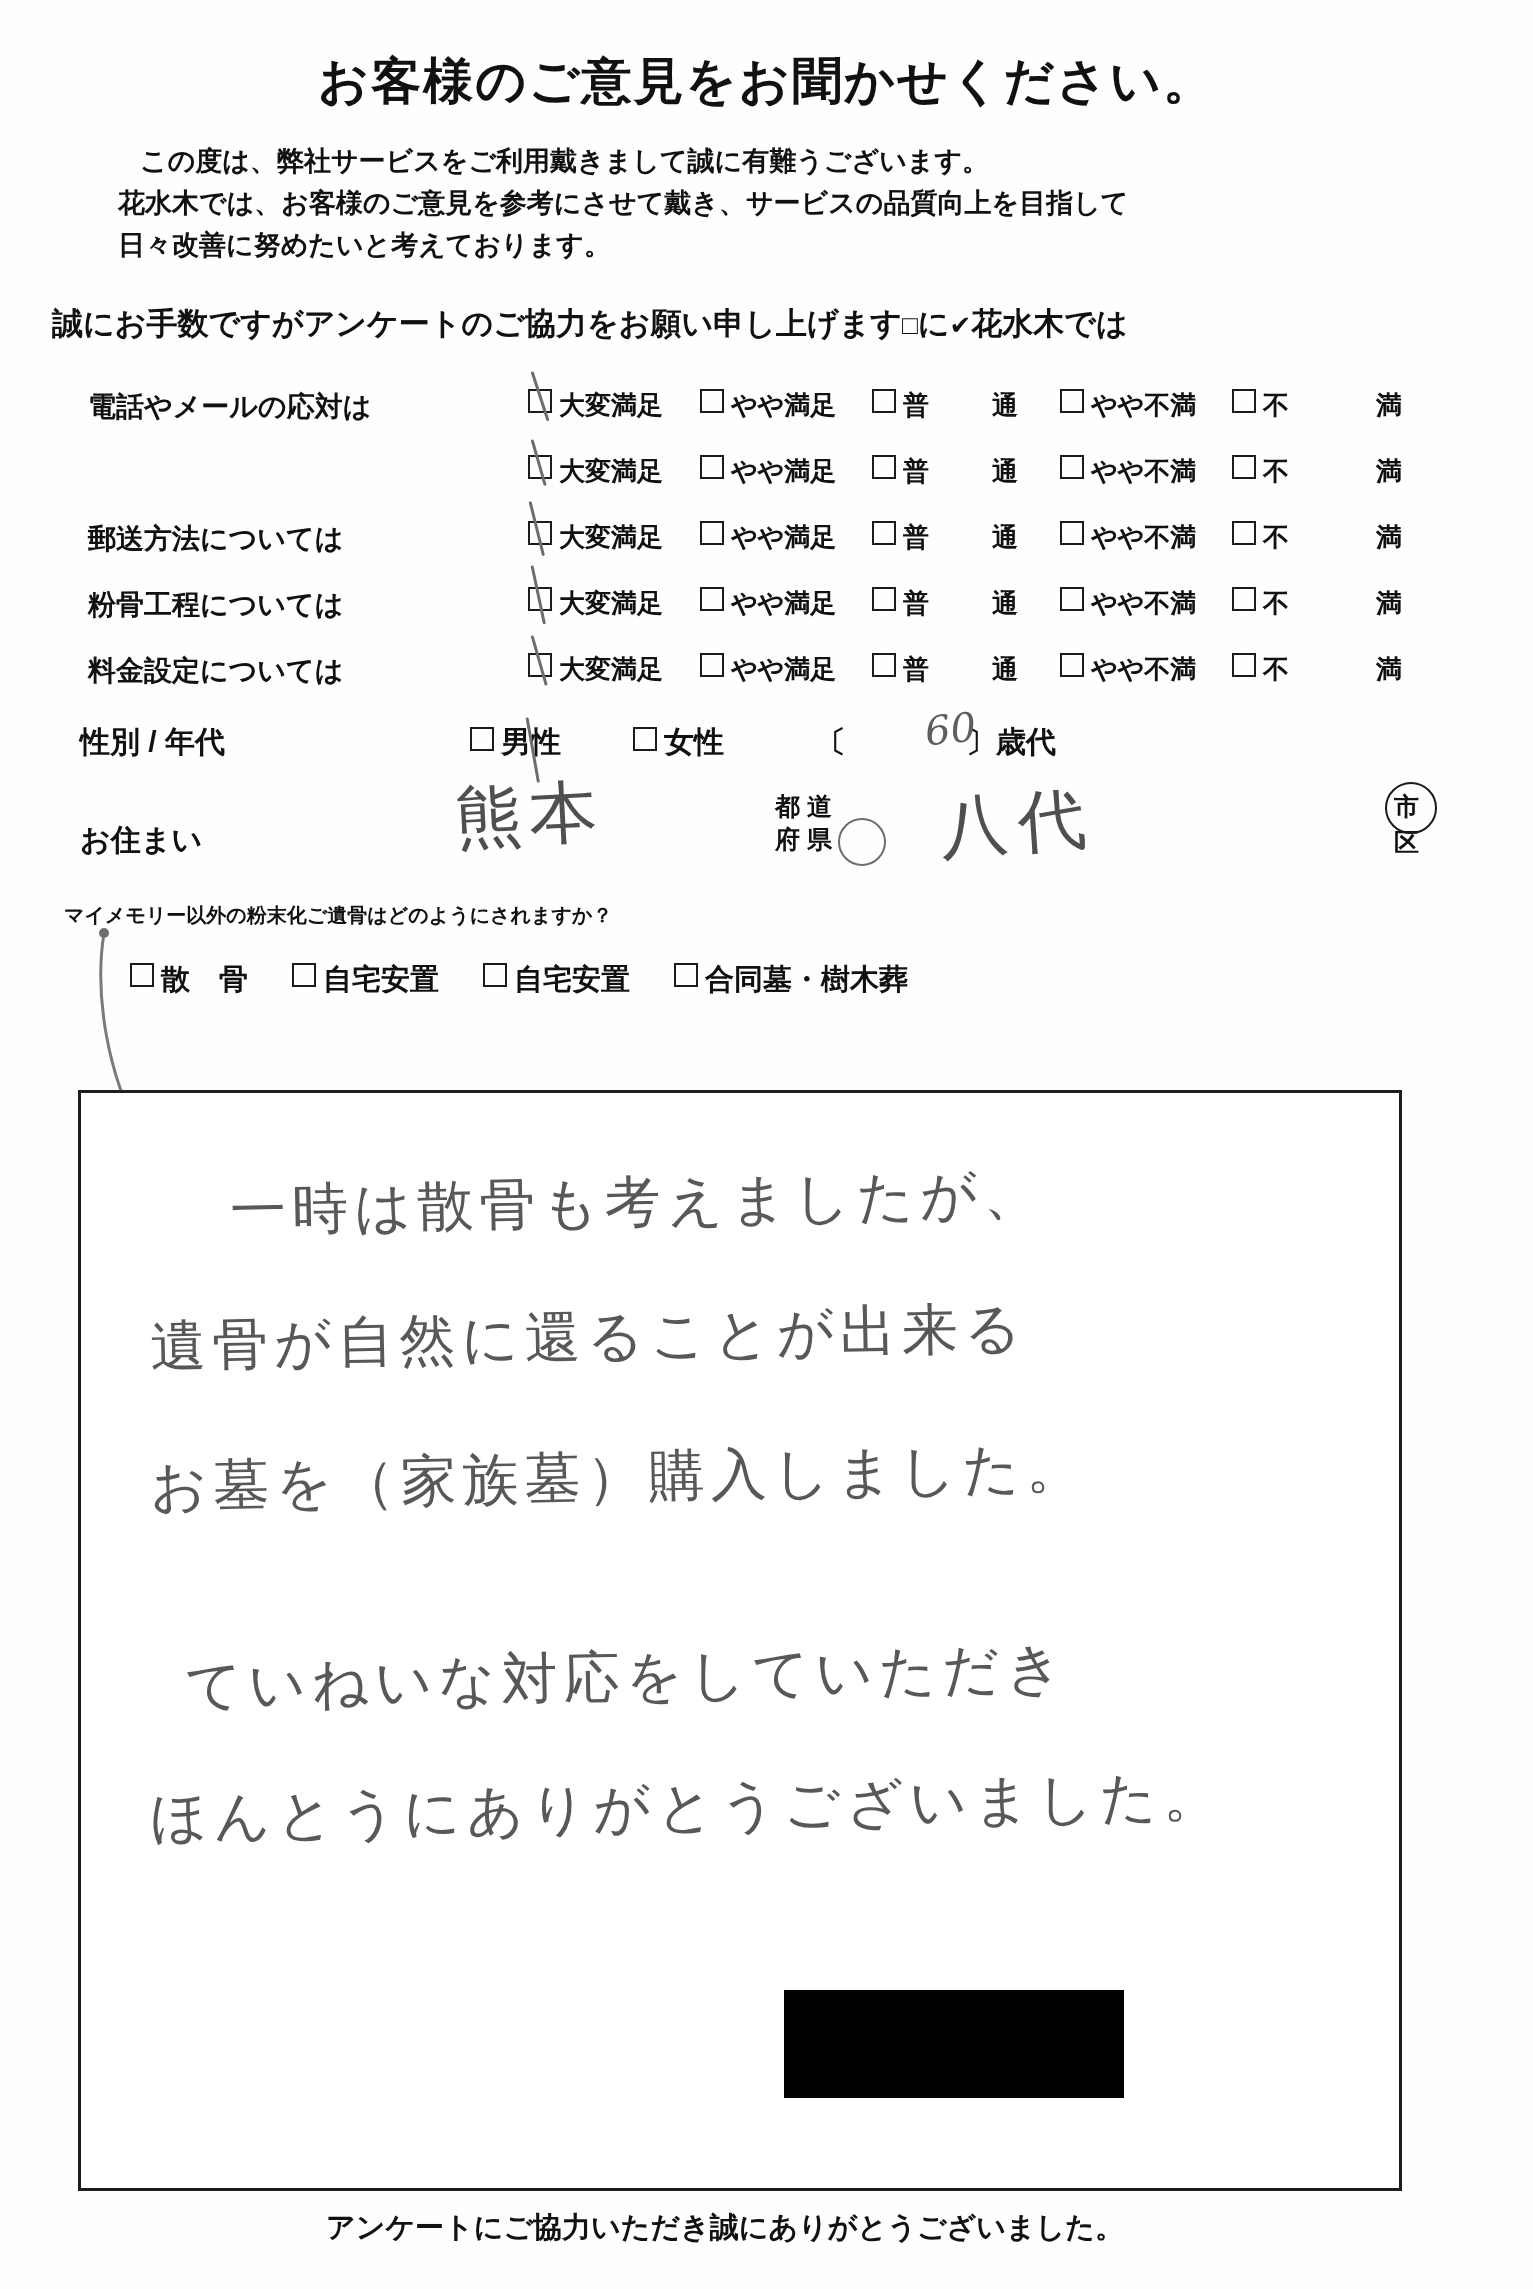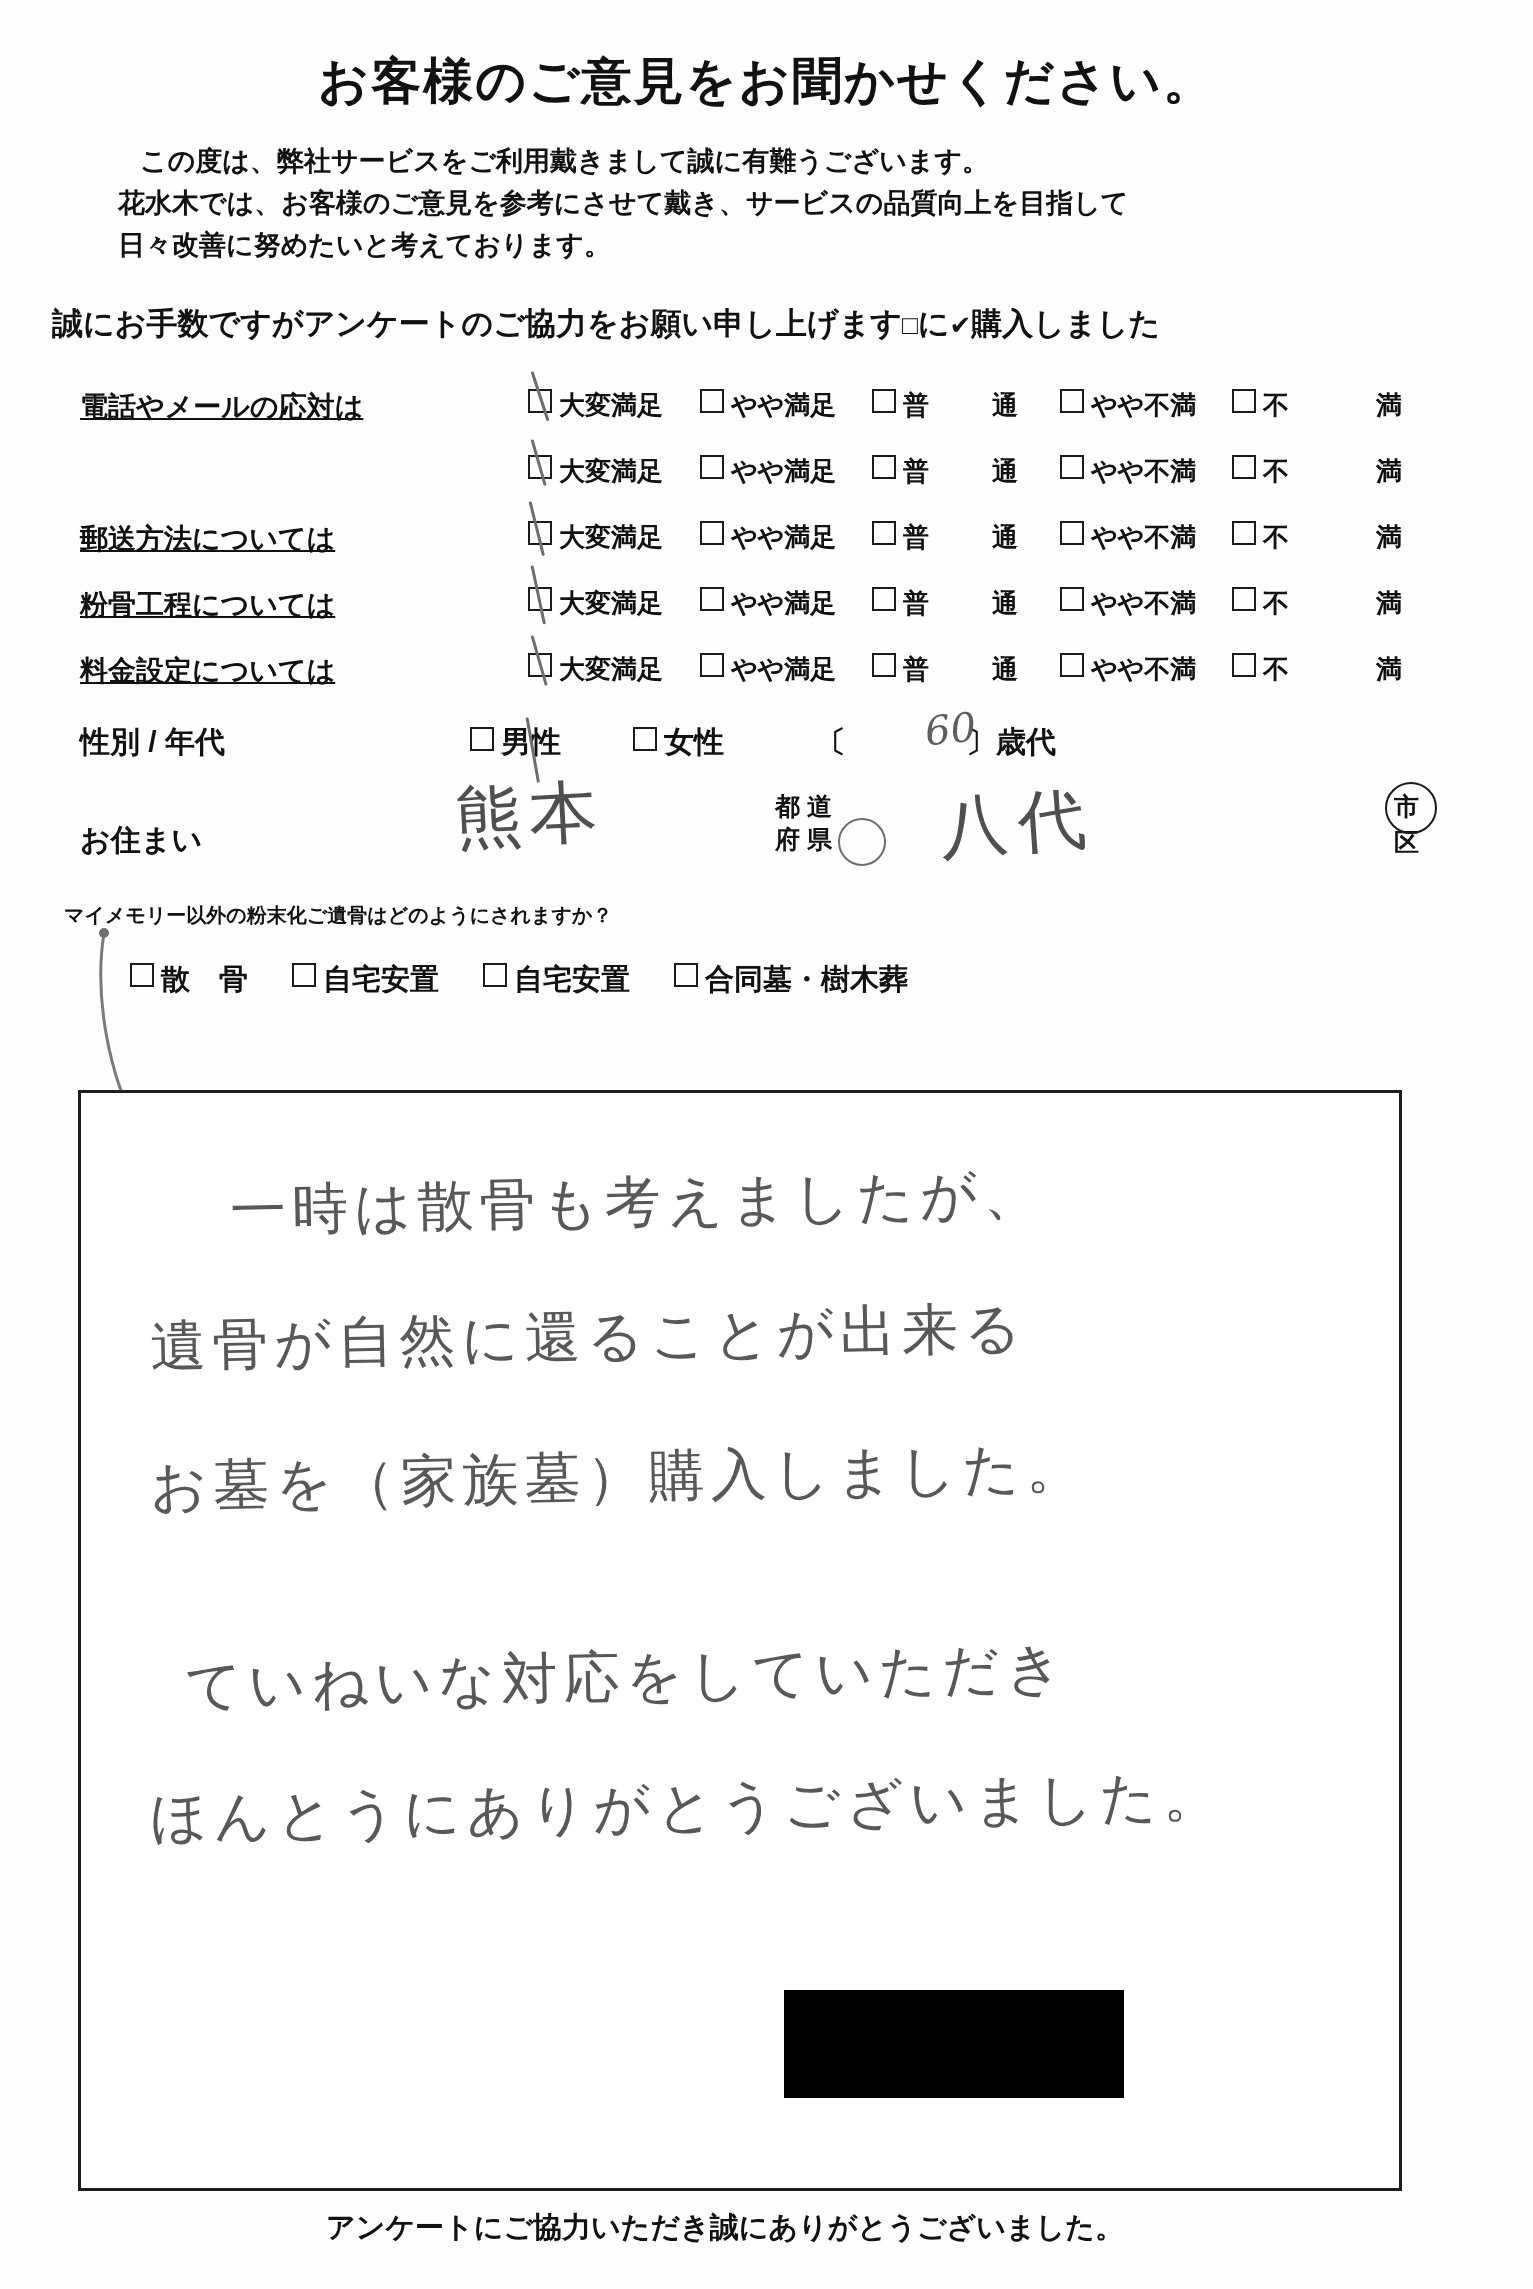--- a/index.html
+++ b/index.html
@@ -67,24 +67,23 @@
     position: absolute;
     left: 80px;
     width: 1420px;
     height: 46px;
     font-size: 28px;
     font-weight: 700;
     white-space: nowrap;
   }
   .qlabel {
     position: absolute;
-    left: 0;
+    left: 8px;
     top: 0;
     width: 440px;
-    text-decoration: underline;
   }
   .opt {
     position: absolute;
     top: 0;
     font-size: 26px;
     font-weight: 700;
   }
   .box {
     display: inline-block;
     width: 20px;
@@ -284,21 +283,21 @@
 
   <div class="title">お客様のご意見をお聞かせください。</div>
 
   <div class="lead">
     <div class="l1">この度は、弊社サービスをご利用戴きまして誠に有難うございます。</div>
     <div>花水木では、お客様のご意見を参考にさせて戴き、サービスの品質向上を目指して</div>
     <div>日々改善に努めたいと考えております。</div>
   </div>
 
   <div class="instruction">
-    <span>誠にお手数ですがアンケートのご協力をお願い申し上げます</span><span class="chk">□</span><span>に</span><span class="tick">✔</span><span>購入しました</span>
+    <span>誠にお手数ですがアンケートのご協力をお願い申し上げます</span><span class="chk">□</span><span>に</span><span class="tick">✔</span><span>花水木では</span>
   </div>
 
   <div class="qrow" style="top:388px">
     <span class="qlabel">電話やメールの応対は</span>
     <span class="opt" style="left:448px"><span class="box"></span><span>大変満足</span></span>
     <span class="opt" style="left:620px"><span class="box"></span><span>やや満足</span></span>
     <span class="opt" style="left:792px"><span class="box"></span><span>普</span></span>
     <span class="opt" style="left:912px"><span>通</span></span>
     <span class="opt" style="left:980px"><span class="box"></span><span>やや不満</span></span>
     <span class="opt" style="left:1152px"><span class="box"></span><span>不</span></span>

